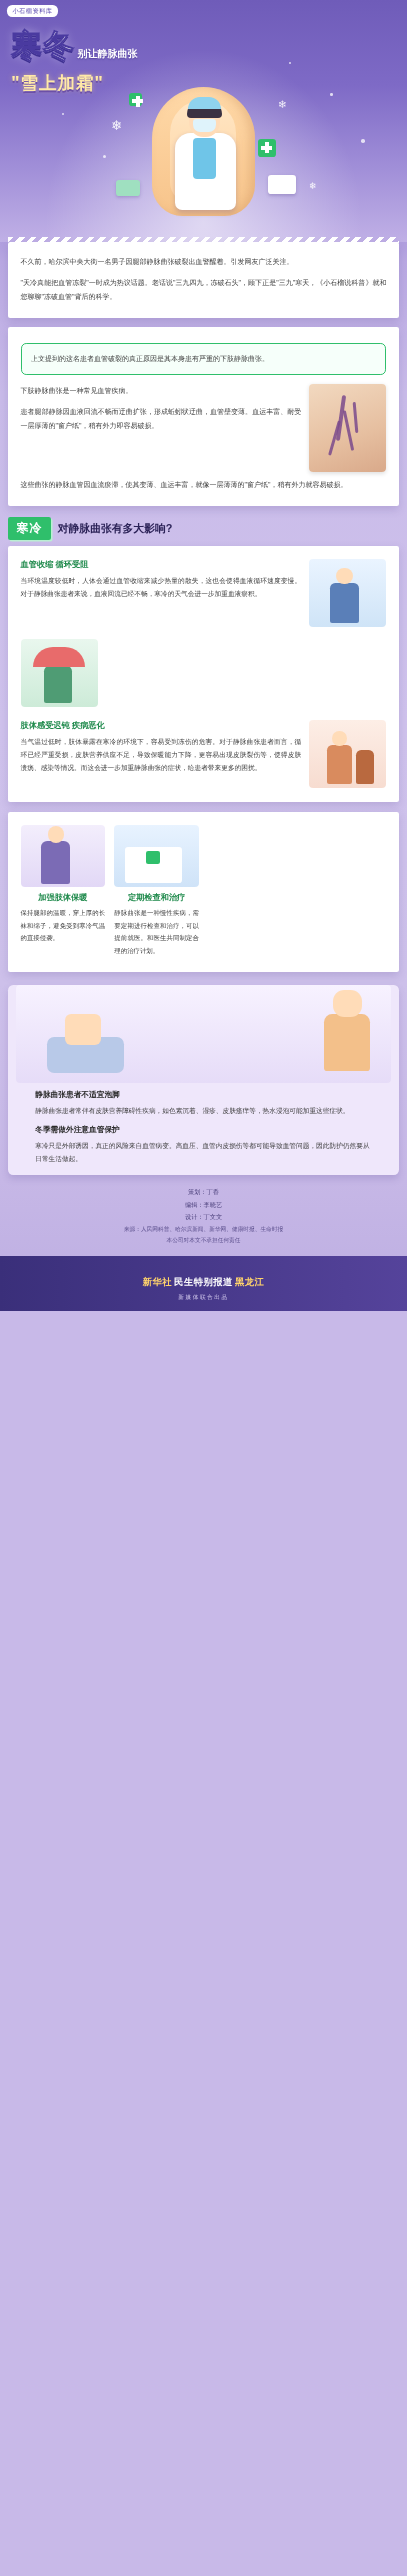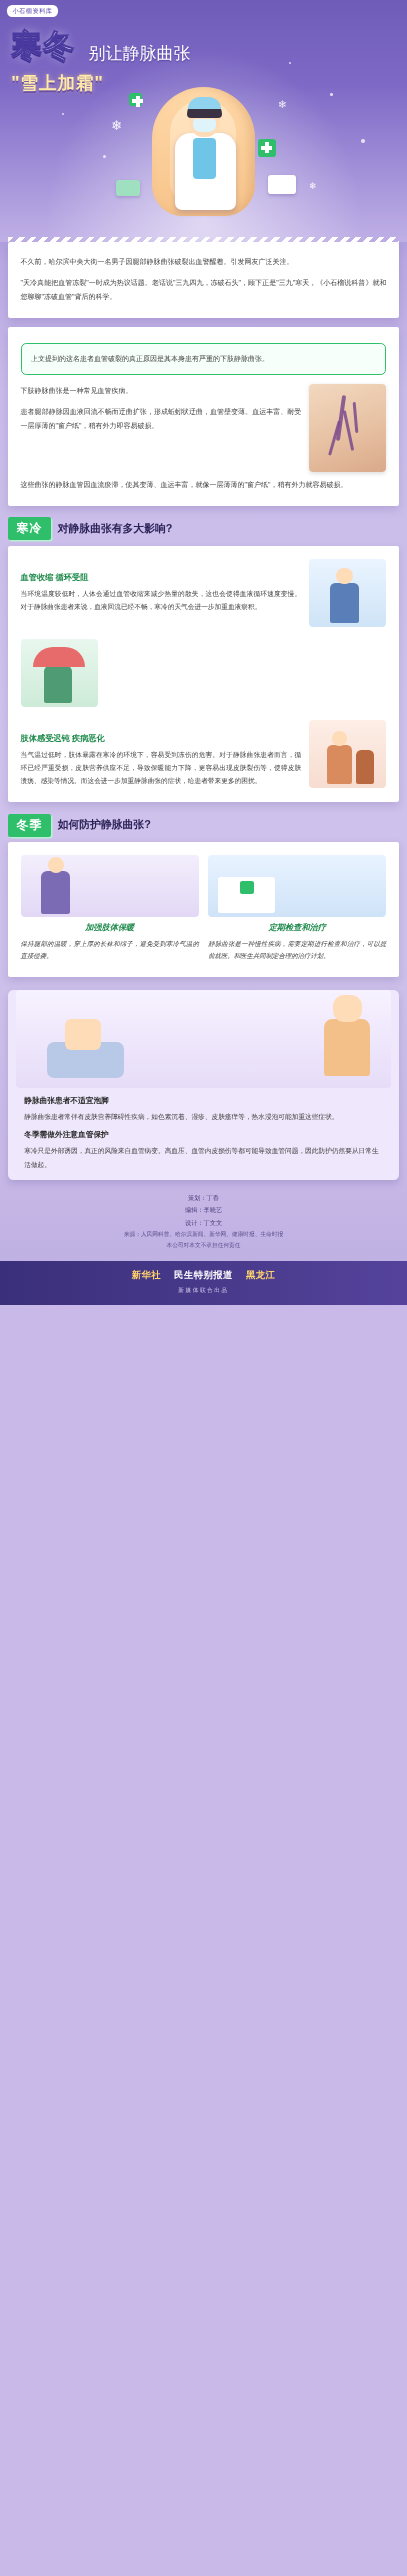--- a/index.html
+++ b/index.html
@@ -49,23 +49,23 @@
     font-size: 31px;
     font-weight: bold;
     color: #ffffff;
     letter-spacing: 1px;
     text-shadow: 0 2.1px 0 #3f3192, 0 0 9.3px rgba(255,255,255,.45);
     -webkit-text-stroke: 1px #4a3aa0;
   }
   .sub-line1 {
     display:inline-block;
     vertical-align: middle;
-    margin-left: 11px;
-    font-size: 17px;
-    font-weight: normal;
+    margin-left: 0;
+    font-size: 10px;
+    font-weight: bold;
     color: #ffffff;
     text-shadow: 0 1px 1.5px rgba(60,40,130,.6);
   }
   .sub-line2 {
     margin-top: 4.1px;
     font-size: 17.5px;
     font-weight: bold;
     color: #ffe9a8;
     letter-spacing: 1px;
     text-shadow: 0 1.5px 0 #6b4fa8, 0 0 5.2px rgba(255,220,120,.5);
@@ -211,21 +211,21 @@
   }
 
   
   .item {
     display: flex;
     gap: 8.2px;
     align-items: flex-start;
     margin-bottom: 12.4px;
   }
   .item:last-child { margin-bottom: 0; }
-  .item-text { flex: 1 1 auto; margin-top: 13px; }
+  .item-text { flex: 1 1 auto; }
   .item-title {
     font-size: 8.2px;
     font-weight: bold;
     color: #1f8a4c;
     margin-bottom: 4.1px;
   }
   .item p { font-size: 6.7px; line-height: 1.95; margin: 0; }
   .art {
     flex: 0 0 auto;
     width: 77px; height: 68px;
@@ -236,23 +236,22 @@
   .art.a1 { background: linear-gradient(180deg,#eaf4ff,#cfe4f7); }
   .art.a2 { background: linear-gradient(180deg,#e9f7ee,#cdebd8); }
   .art.a3 { background: linear-gradient(180deg,#fdeee6,#f7dcd0); }
   .person {
     position:absolute; bottom:4.1px; border-radius:5.2px 5.2px 2.1px 2.1px;
   }
 
   
   .grid2 {
     display: grid;
-    grid-template-columns: 1fr 1fr;
+    grid-template-columns: 1fr 1fr 1fr 1fr;
     gap: 11.3px 9.3px;
-    font-style: italic;
   }
   .cell-title {
     font-size: 8.2px;
     font-weight: bold;
     color: #1f8a4c;
     text-align: center;
     margin: 5.2px 0 4.1px 0;
   }
   .cell p { font-size: 6.4px; line-height: 1.95; margin:0; }
   .cell-art {
@@ -283,21 +282,21 @@
   .warn-badge {
     background:#2fbf6b; color:#fff; font-weight:bold; font-size:10.3px;
     padding:3.1px 8.2px; border-radius:2.1px; letter-spacing:1px;
     box-shadow: 1.5px 1.5px 0 #c6f0d9;
   }
   .warn-art {
     height: 98px; position: relative; margin: 3.1px 8.2px 5.2px 8.2px;
     border-radius: 4.1px; overflow: hidden;
     background: linear-gradient(180deg,#f7f2ff,#e6dcf8);
   }
-  .warn-body { padding: 0 16px; }
+  .warn-body { padding: 0 27px; }
   .warn-body .wtitle {
     font-size: 7.7px; font-weight: bold; color:#2b2b2b; margin: 7.2px 0 4.1px 0;
   }
   .warn-body p { font-size: 6.7px; line-height: 2; margin: 0; color:#3d3d3d; }
 
   
   .credits {
     margin: 11.3px 8.2px 0 8.2px;
     text-align: center;
     color: #4a3f7a;
@@ -305,21 +304,21 @@
     line-height: 2;
   }
   .credits .small { font-size: 5.7px; color:#5b4f8c; }
   .footer-bar {
     margin-top: 9.3px;
     background: linear-gradient(90deg,#3a2f7a,#55439b);
     padding: 8.2px 5.2px 9.3px 5.2px;
     text-align:center;
   }
   .logos {
-    display:flex; justify-content:center; align-items:center; gap:13px; flex-wrap:wrap;
+    display:flex; justify-content:center; align-items:center; gap:2px; flex-wrap:wrap;margin-top:12px;
   }
   .logo-box {
     color:#ffd36b; font-weight:bold; font-size:9.3px; letter-spacing:0.5px;
   }
   .logo-box.white { color:#fff; }
   .footer-sub {
     margin-top: 5.2px; color:#d6cdf0; font-size:5.7px; letter-spacing:1.5px;
   }
   .clearfix::after { content:""; display:block; clear:both; }
 </style>
@@ -421,24 +420,20 @@
         <p>当气温过低时，肢体暴露在寒冷的环境下，容易受到冻伤的危害。对于静脉曲张患者而言，循环已经严重受损，皮肤营养供应不足，导致保暖能力下降，更容易出现皮肤裂伤等，使得皮肤溃疡、感染等情况。而这会进一步加重静脉曲张的症状，给患者带来更多的困扰。</p>
       </div>
       <div class="art a3">
         <div class="person" style="left:17.5px;width:25px;height:39px;background:#d98b5e;"></div>
         <div class="person" style="left:23px;bottom:42px;width:14.4px;height:14.4px;background:#ffdcb8;border-radius:50%;"></div>
         <div class="person" style="left:47px;width:17.5px;height:34px;background:#b9693f;"></div>
       </div>
     </div>
   </div>
 
-  <div class="band">
-    <span class="chip chip-green">冬季</span>
-    <span class="chip-title">如何防护静脉曲张?</span>
-  </div>
 
   <div class="paper">
     <div class="grid2">
       <div class="cell">
         <div class="cell-art ca1">
           <div style="position:absolute;left:20.6px;bottom:3.1px;width:29px;height:43px;background:#7b6bb5;border-radius:6.2px 6.2px 2.1px 2.1px;"></div>
           <div style="position:absolute;left:27px;bottom:44px;width:16.5px;height:16.5px;background:#ffdcb8;border-radius:50%;"></div>
         </div>
         <div class="cell-title">加强肢体保暖</div>
         <p>保持腿部的温暖，穿上厚的长袜和绵子，避免受到寒冷气温的直接侵袭。</p>

